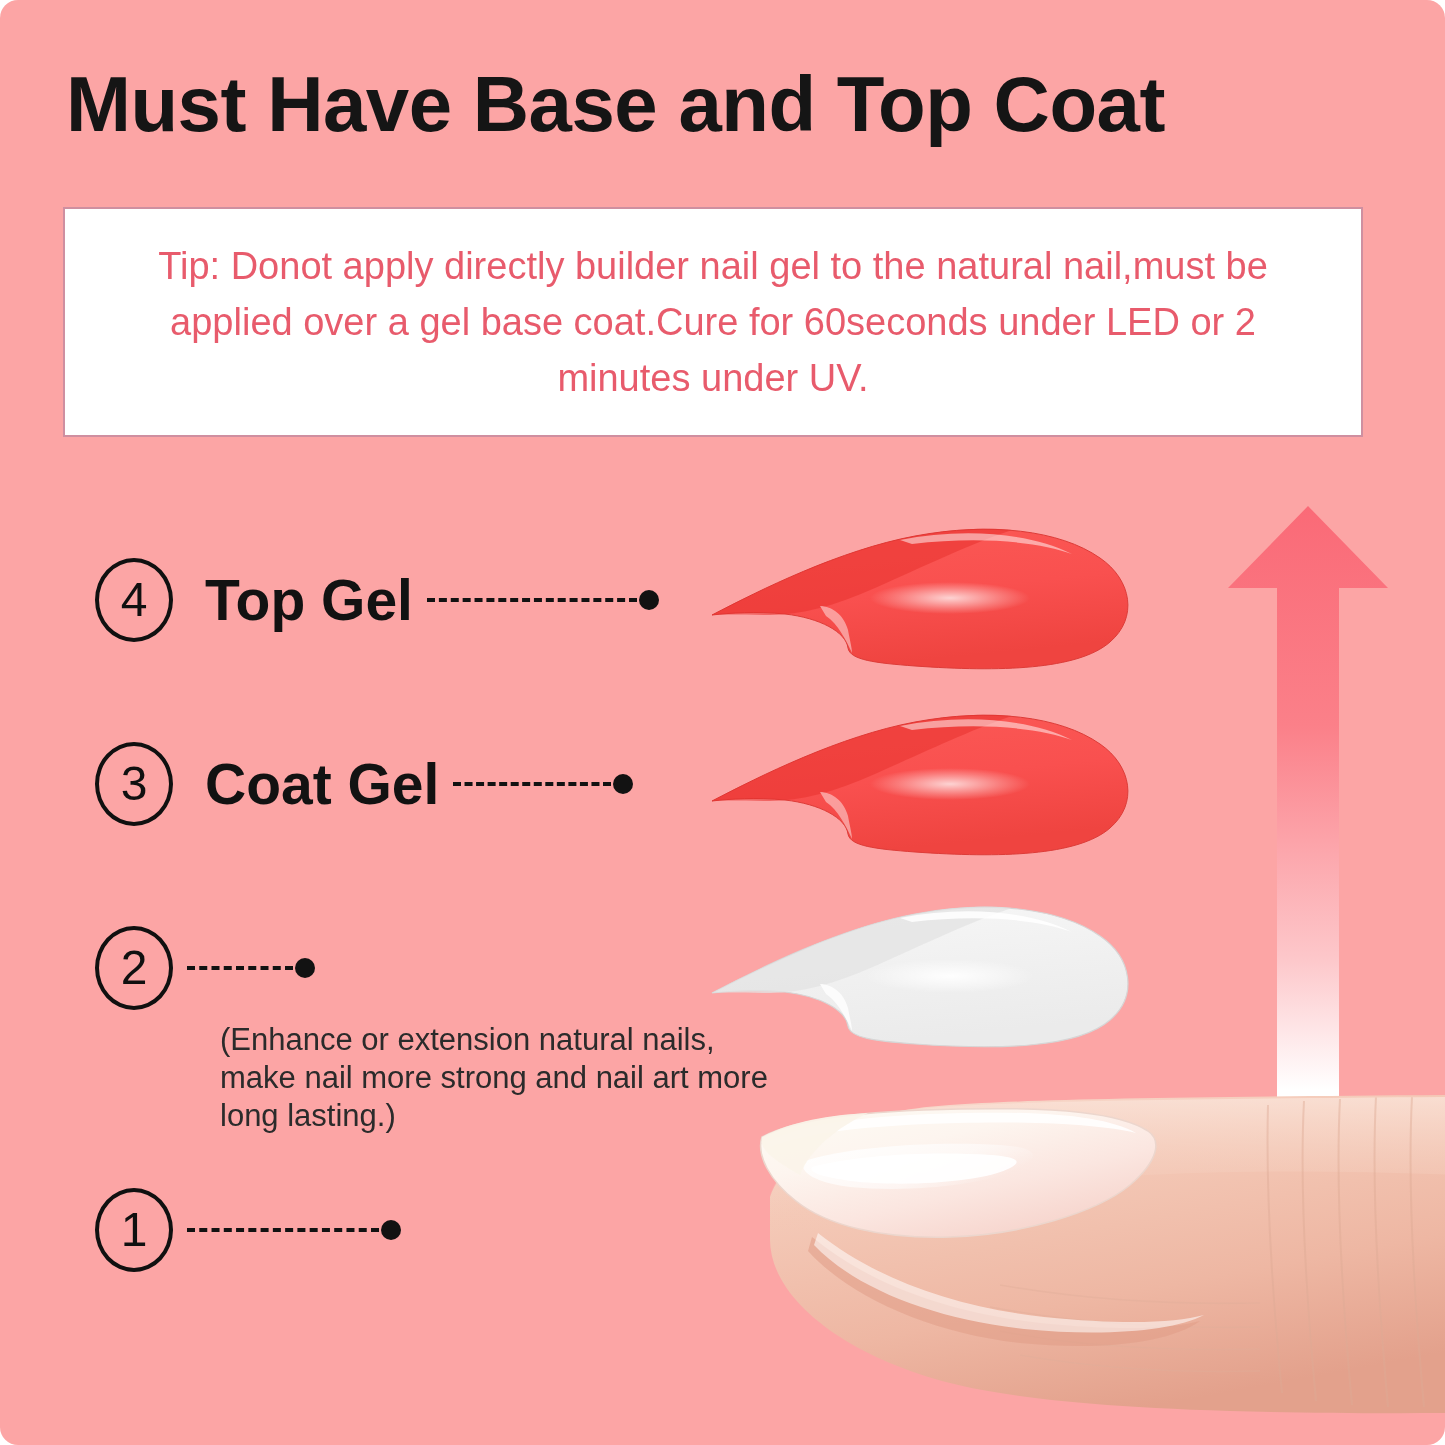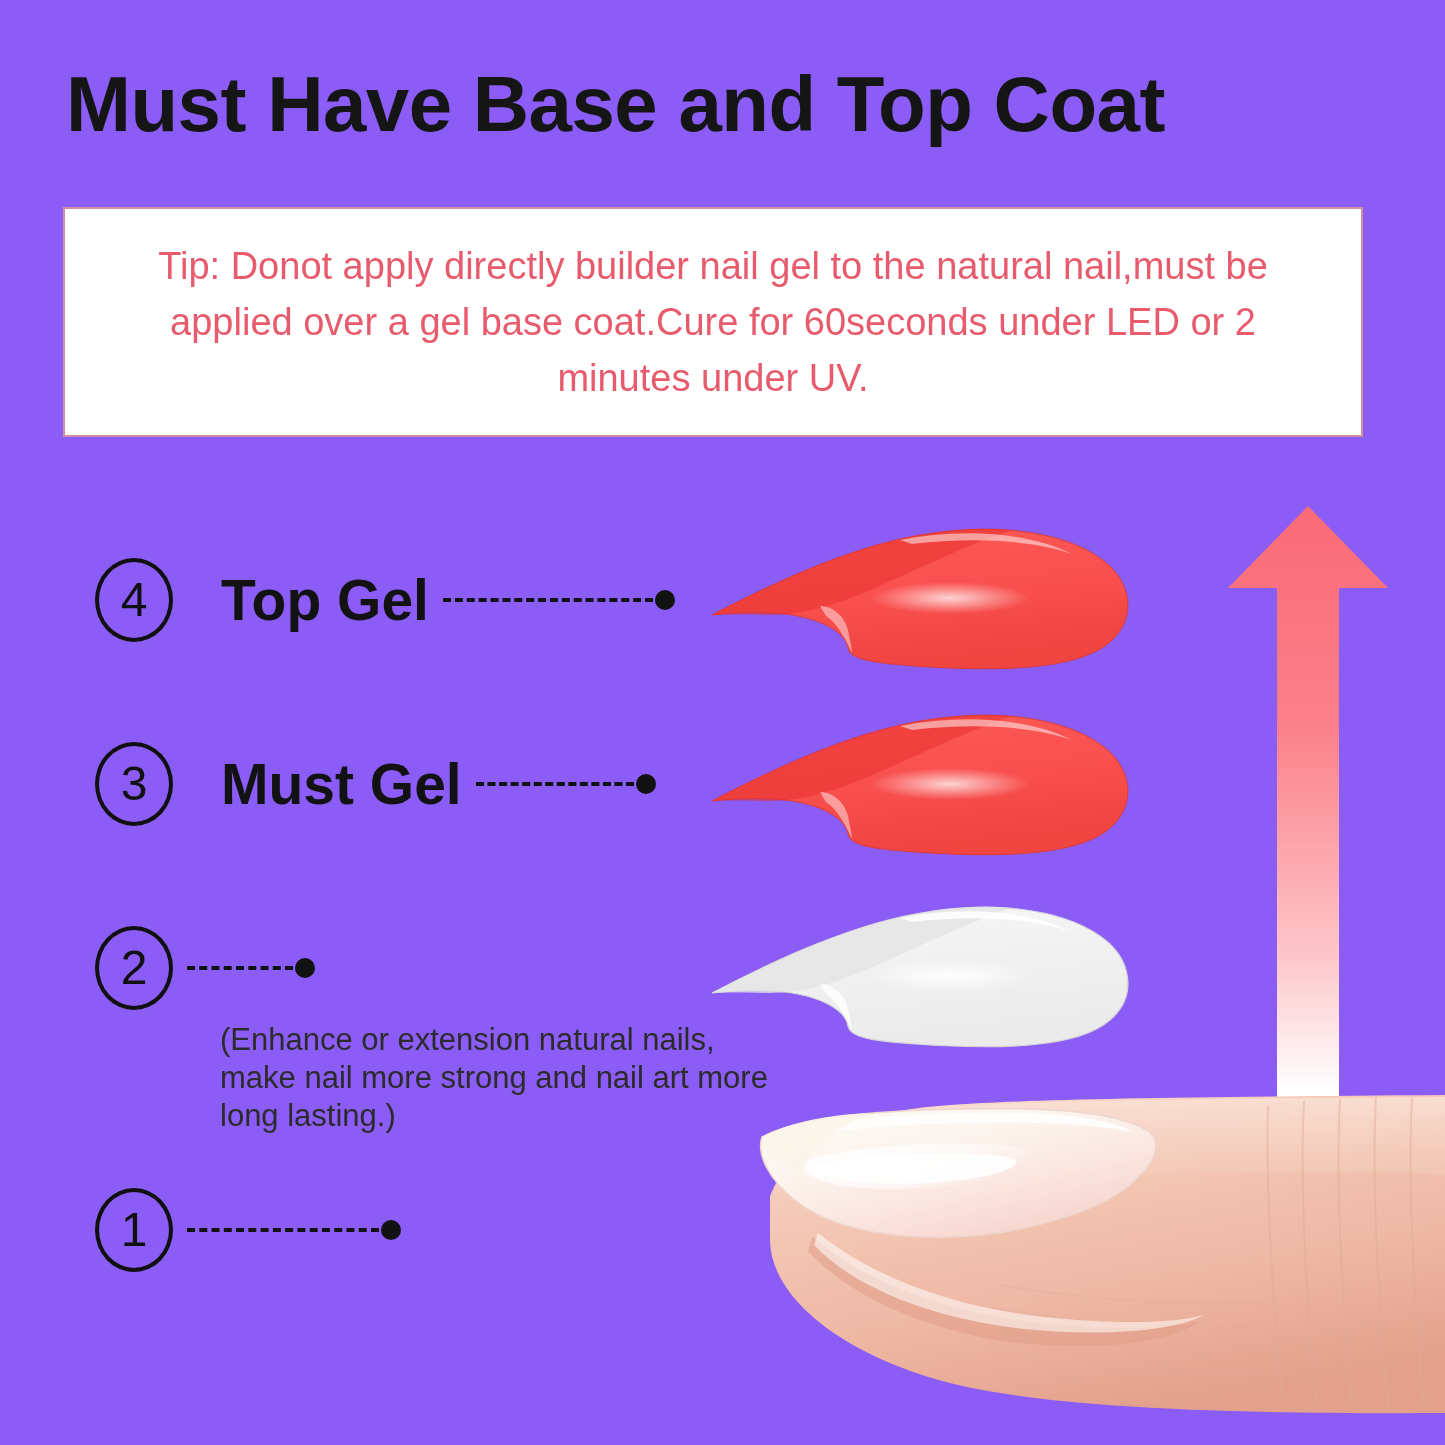--- a/index.html
+++ b/index.html
@@ -7,22 +7,23 @@
     padding: 0;
     background: #ffffff;
   }
   body {
     font-family: "Liberation Sans", sans-serif;
   }
   #page {
     position: relative;
     width: 1445px;
     height: 1445px;
-    background: #8b5cf6;
+    background: #fca5a5;
     overflow: hidden;
+    border-radius: 18px;
   }
 
   
   #page-title {
     position: absolute;
     left: 66px;
     top: 58px;
     width: 1320px;
     font-family: "Liberation Sans", sans-serif;
     font-weight: 700;
@@ -81,21 +82,21 @@
     font-size: 48px;
     line-height: 48px;
     color: #101010;
   }
   .step-label {
     font-family: "Liberation Sans", sans-serif;
     font-weight: 700;
     font-size: 57px;
     line-height: 62px;
     color: #121212;
-    margin-left: 48px;
+    margin-left: 32px;
     white-space: nowrap;
   }
   .leader {
     display: flex;
     align-items: center;
     height: 10px;
     margin-left: 14px;
     flex: 0 0 auto;
   }
   .leader-line {
@@ -184,21 +185,21 @@
     <div class="leader">
       <div class="leader-line"></div>
       <div class="leader-dot"></div>
     </div>
   </div>
 
   <div class="step-row" id="row-color">
     <div class="step-circle">
       <span class="step-num">3</span>
     </div>
-    <div class="step-label">Must Gel</div>
+    <div class="step-label">Coat Gel</div>
     <div class="leader">
       <div class="leader-line"></div>
       <div class="leader-dot"></div>
     </div>
   </div>
 
   <div class="step-row" id="row-builder">
     <div class="step-circle">
       <span class="step-num">2</span>
     </div>

